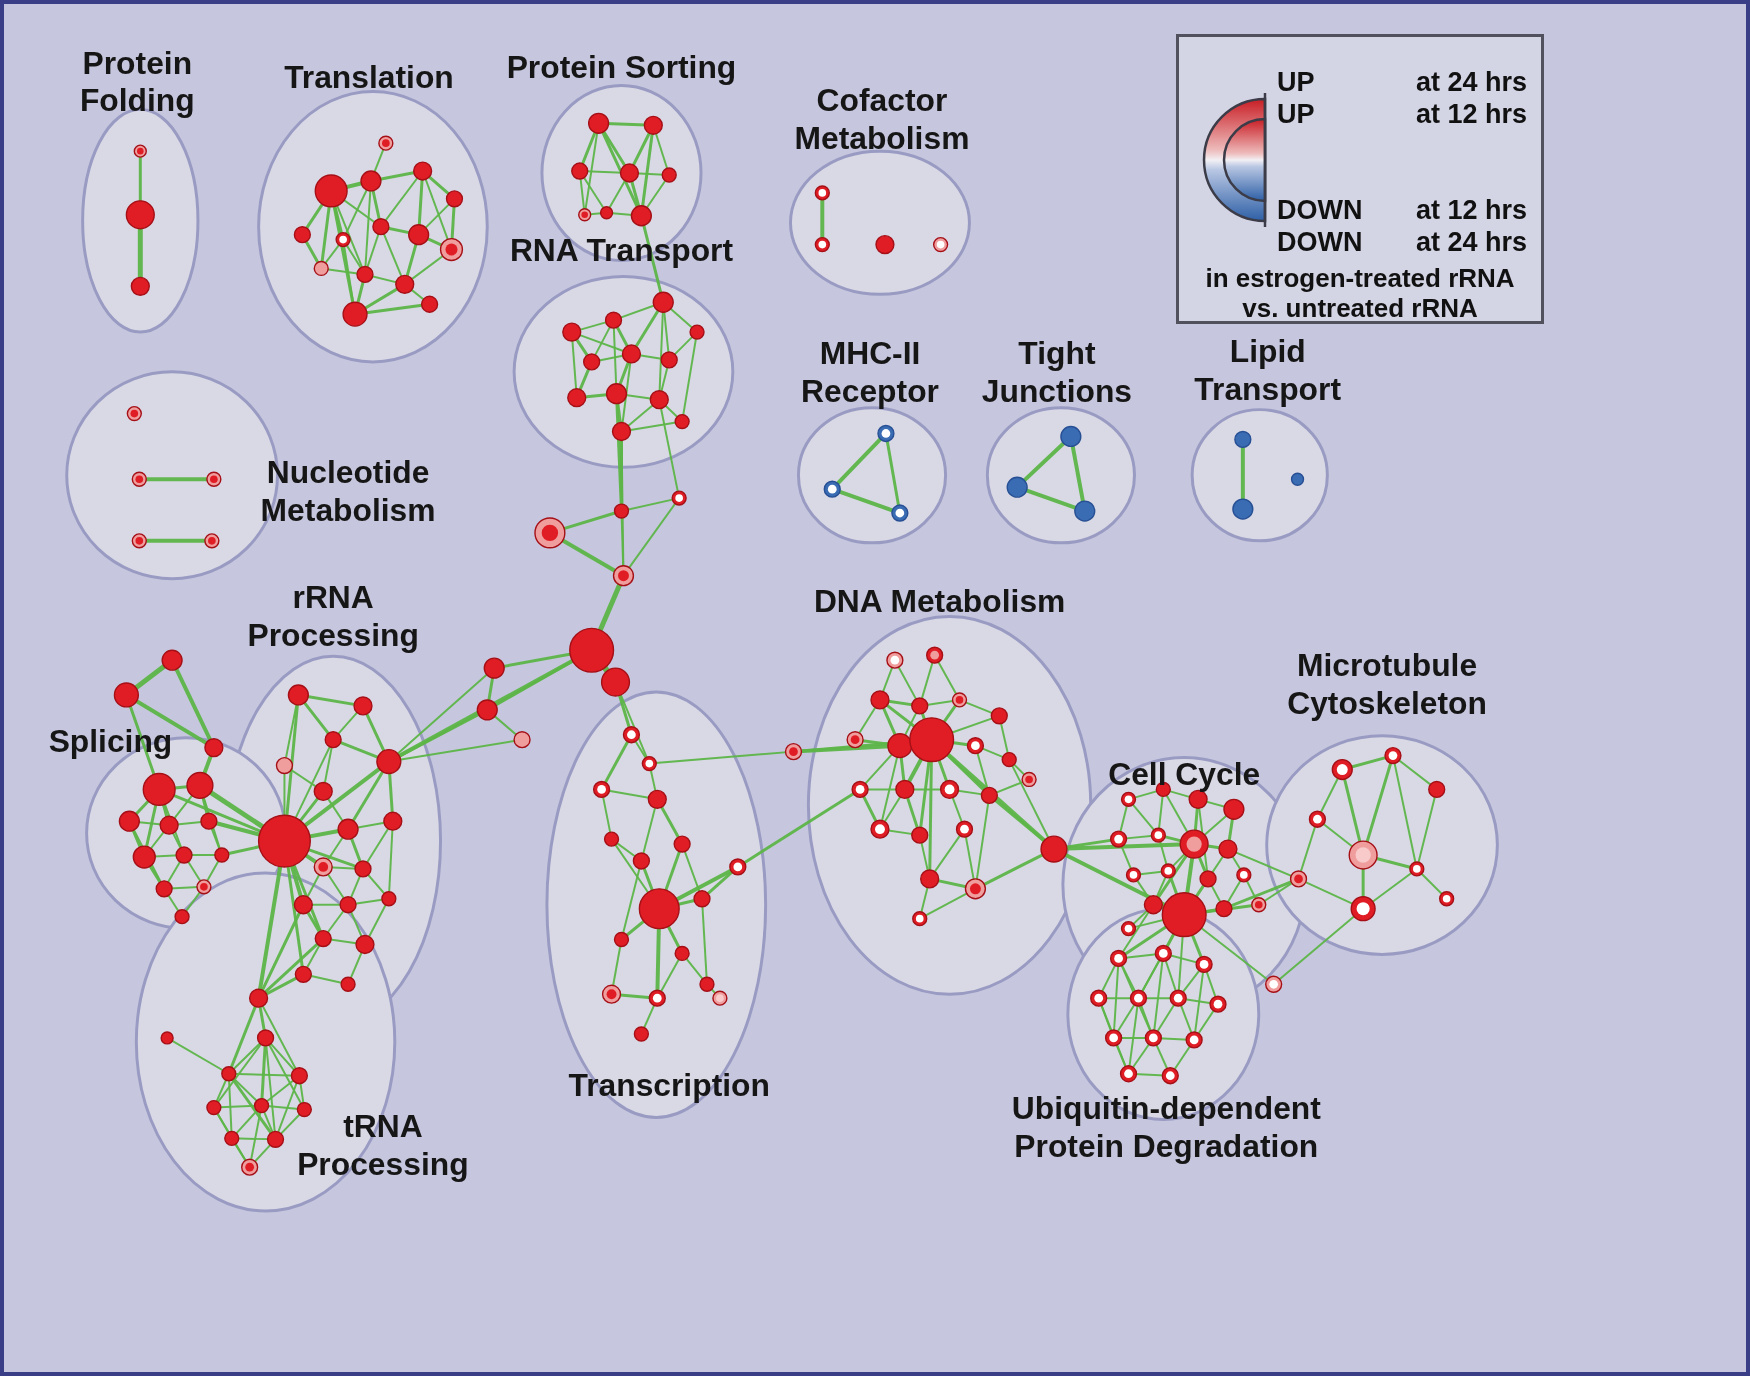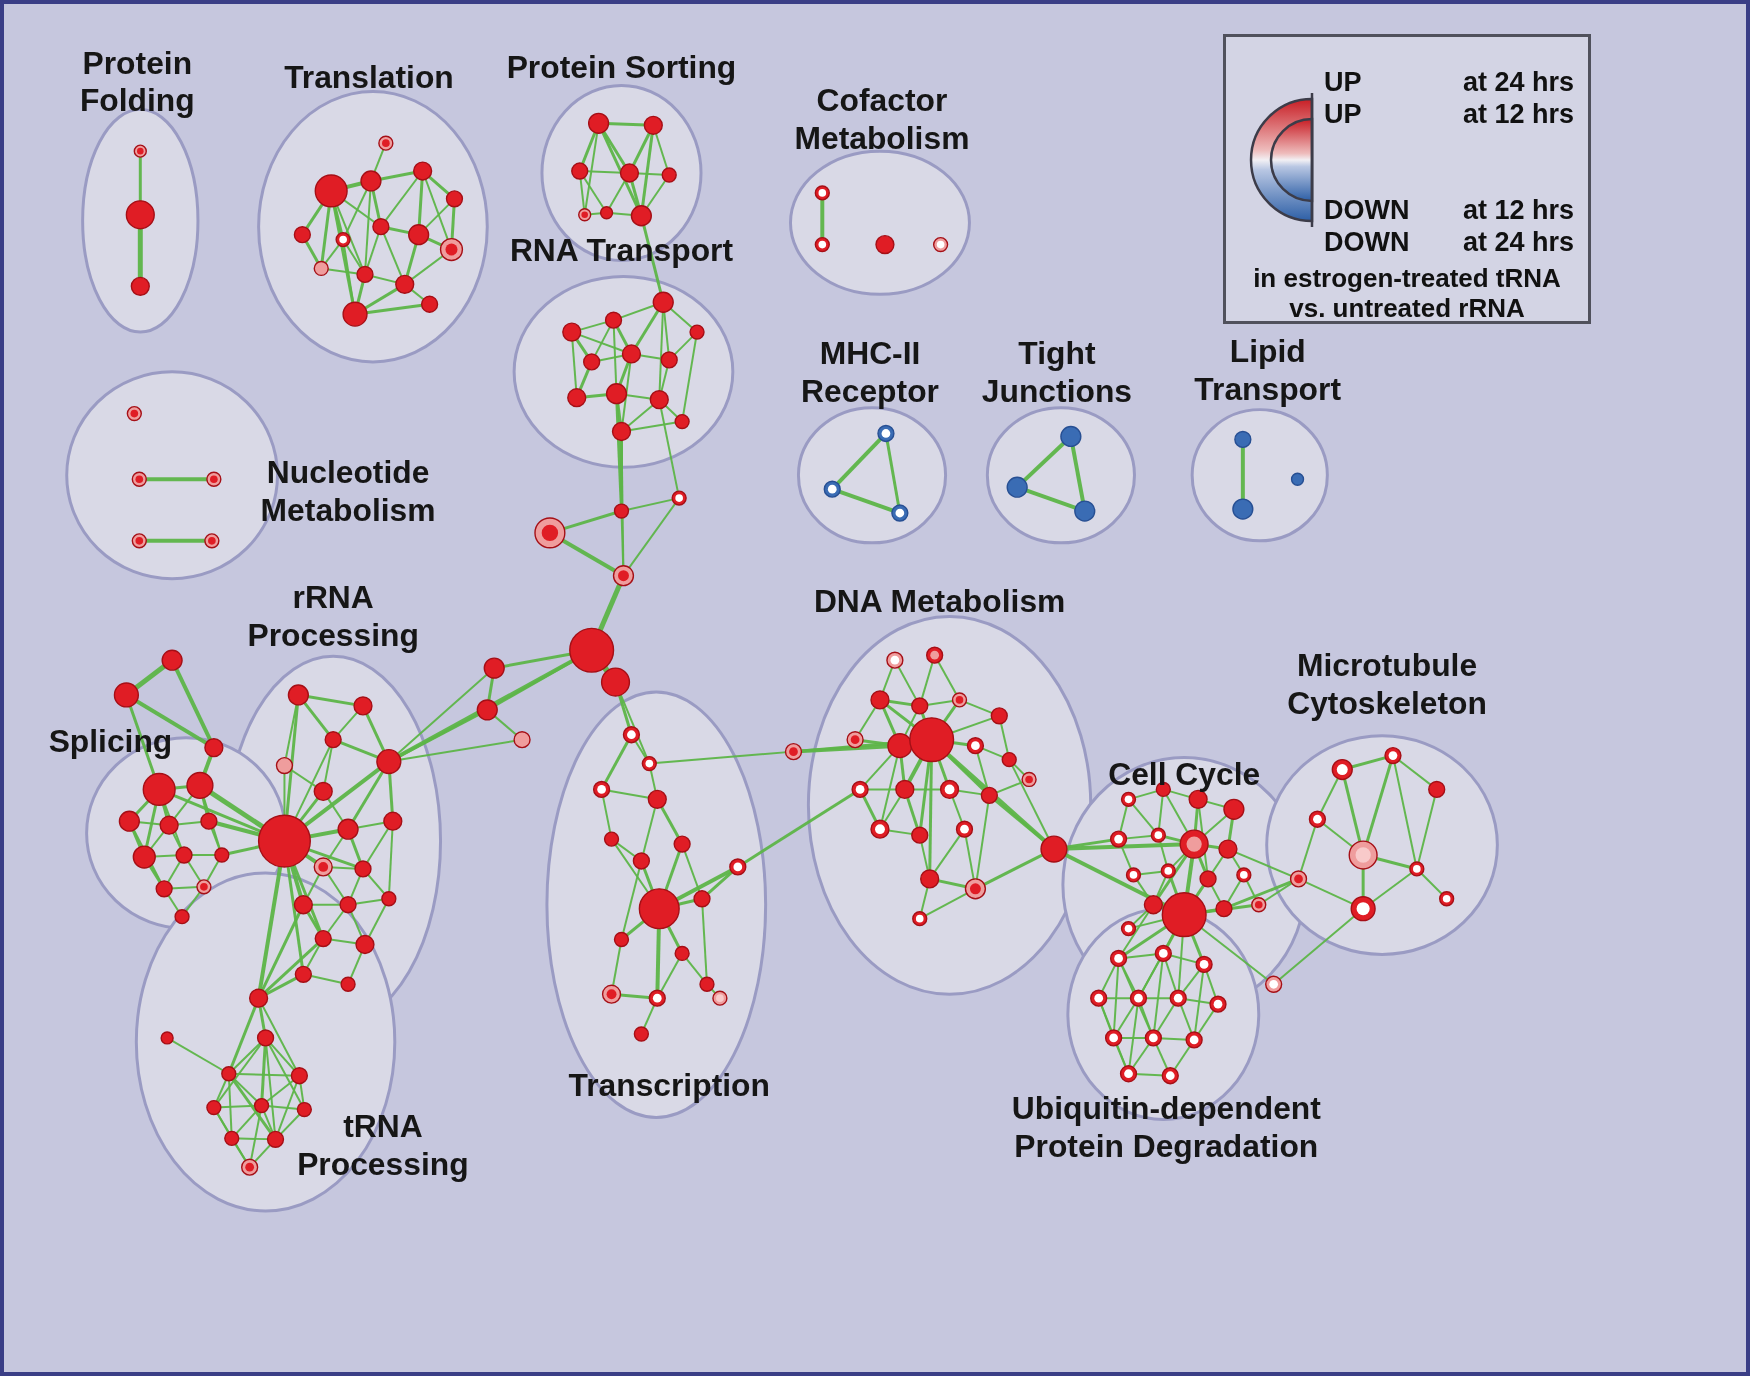--- a/index.html
+++ b/index.html
@@ -696,21 +696,21 @@
       <text x="330" y="608" class="clabel"><tspan x="330" dy="0">rRNA</tspan><tspan x="330" dy="38">Processing</tspan></text>
       <text x="106" y="752" class="clabel"><tspan x="106" dy="0">Splicing</tspan></text>
       <text x="380" y="1140" class="clabel"><tspan x="380" dy="0">tRNA</tspan><tspan x="380" dy="38">Processing</tspan></text>
       <text x="668" y="1098" class="clabel"><tspan x="668" dy="0">Transcription</tspan></text>
       <text x="940" y="612" class="clabel"><tspan x="940" dy="0">DNA Metabolism</tspan></text>
       <text x="1186" y="786" class="clabel"><tspan x="1186" dy="0">Cell Cycle</tspan></text>
       <text x="1390" y="676" class="clabel"><tspan x="1390" dy="0">Microtubule</tspan><tspan x="1390" dy="38">Cytoskeleton</tspan></text>
       <text x="1168" y="1122" class="clabel"><tspan x="1168" dy="0">Ubiquitin-dependent</tspan><tspan x="1168" dy="38">Protein Degradation</tspan></text>
     </svg>
 
-  <div class="legend" style="background: rgb(211, 212, 228); border-color: rgb(80, 81, 92); margin-left: 47px;">
+  <div class="legend" style="background: rgb(211, 212, 228); border-color: rgb(80, 81, 92);">
     <svg class="legend-gfx" width="362" height="284" viewBox="0 0 362 284">
       <defs>
         <linearGradient id="ud" x1="0" y1="0" x2="0" y2="1">
           <stop offset="0" stop-color="#c81e25"></stop>
           <stop offset="0.42" stop-color="#eebcbc"></stop>
           <stop offset="0.5" stop-color="#f2f0f4"></stop>
           <stop offset="0.58" stop-color="#b9c7e3"></stop>
           <stop offset="1" stop-color="#2d5fa6"></stop>
         </linearGradient>
       </defs>
@@ -727,16 +727,16 @@
       <span>at 12 hrs</span>
     </div>
     <div class="lrow" style="top:158px">
       <span>DOWN</span>
       <span>at 12 hrs</span>
     </div>
     <div class="lrow" style="top:190px">
       <span>DOWN</span>
       <span>at 24 hrs</span>
     </div>
-    <div class="lcap" style="top:226px">in estrogen-treated tRNA</div>
+    <div class="lcap" style="top:226px">in estrogen-treated rRNA</div>
     <div class="lcap" style="top:256px">vs. untreated rRNA</div>
   </div>
 </div>
 
 </body></html>

